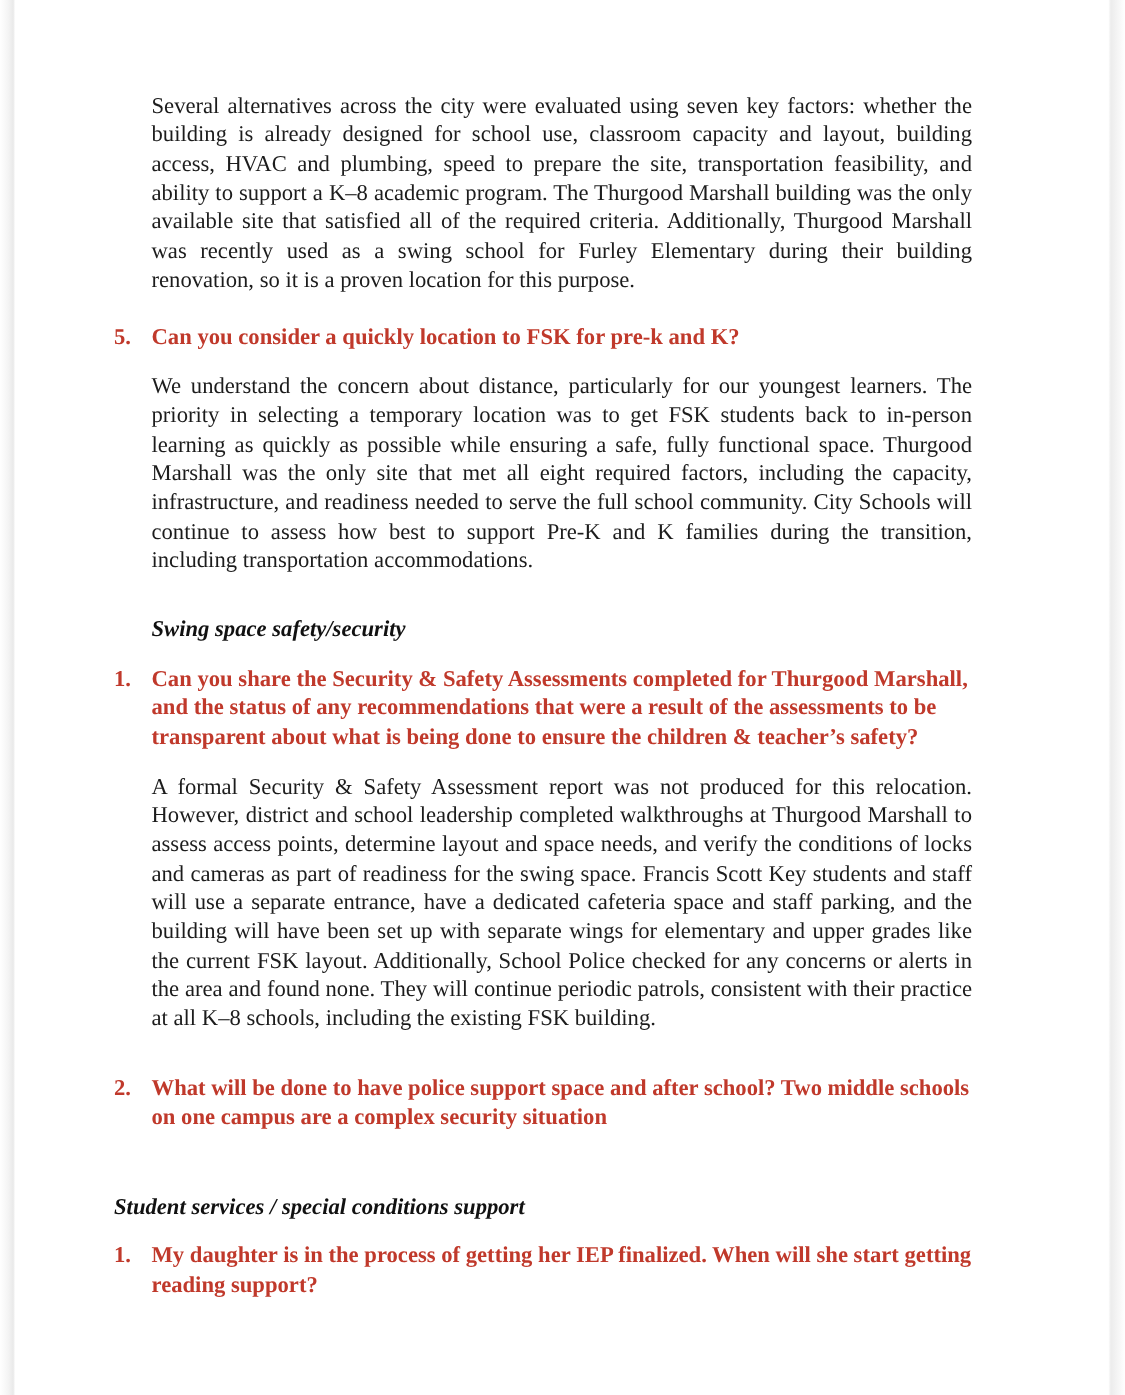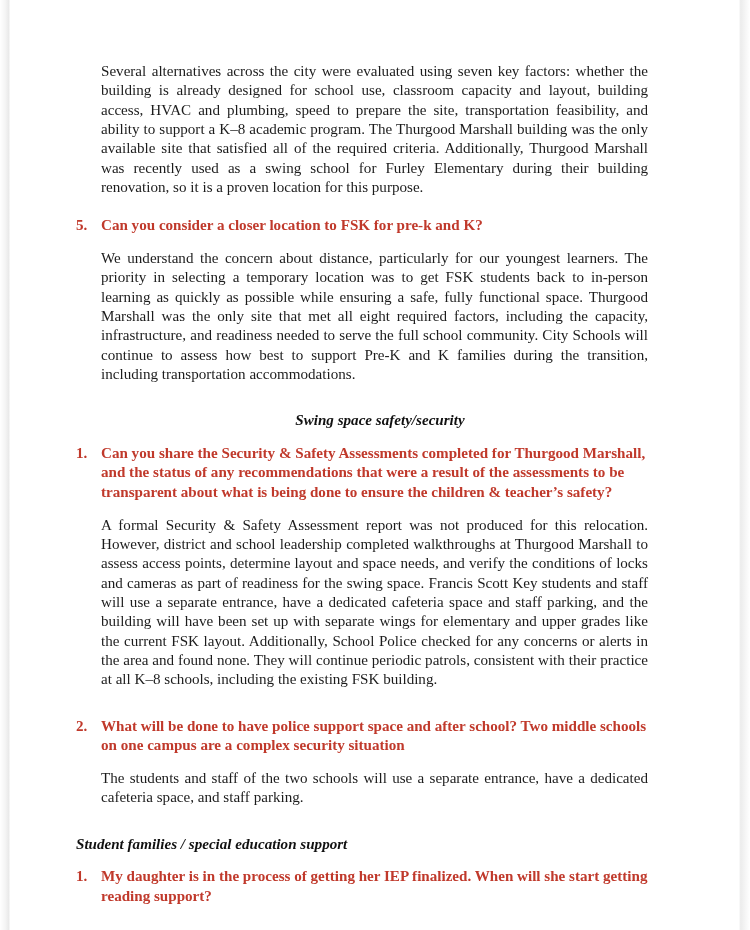--- a/index.html
+++ b/index.html
@@ -73,42 +73,42 @@
   }
 
   h3.section-head {
     font-size: 15.1px;
     line-height: 19.4px;
     font-weight: bold;
     font-style: italic;
     color: #111111;
     margin: 0;
   }
-  h3.indented { margin-left: 36px; text-align: center; }
+  h3.indented { margin-left: 25px; }
   h3.flush { margin-left: 0; }
   .sp-m   { height: 13px; }
   .sp-l   { height: 19px; }
   .sp-xl  { height: 27px; }
 </style>
 </head>
 <body>
 
 <div class="page-edge-left"></div>
 <div class="page-sheet"></div>
 <div class="page-edge-right"></div>
 
 <div class="content">
 
   <p class="body-par">Several alternatives across the city were evaluated using seven key factors: whether the building is already designed for school use, classroom capacity and layout, building access, HVAC and plumbing, speed to prepare the site, transportation feasibility, and ability to support a K–8 academic program. The Thurgood Marshall building was the only available site that satisfied all of the required criteria. Additionally, Thurgood Marshall was recently used as a swing school for Furley Elementary during their building renovation, so it is a proven location for this purpose.</p>
 
   <div class="sp-l"></div>
 
   <div class="qa-block">
     <span class="q-num">5.</span>
-    <span class="q-text">Can you consider a closer location to FSK for pre-k and K?</span>
+    <span class="q-text">Can you consider a quickly location to FSK for pre-k and K?</span>
   </div>
 
   <div class="sp-m"></div>
 
   <p class="body-par">We understand the concern about distance, particularly for our youngest learners. The priority in selecting a temporary location was to get FSK students back to in-person learning as quickly as possible while ensuring a safe, fully functional space. Thurgood Marshall was the only site that met all eight required factors, including the capacity, infrastructure, and readiness needed to serve the full school community. City Schools will continue to assess how best to support Pre-K and K families during the transition, including transportation accommodations.</p>
 
   <div class="sp-xl"></div>
 
   <h3 class="section-head indented">Swing space safety/security</h3>
 
@@ -125,25 +125,24 @@
 
   <div class="sp-xl"></div>
 
   <div class="qa-block">
     <span class="q-num">2.</span>
     <span class="q-text">What will be done to have police support space and after school? Two middle schools on one campus are a complex security situation</span>
   </div>
 
   <div class="sp-m"></div>
 
-  <p class="body-par">The students and staff of the two schools will use a separate entrance, have a dedicated cafeteria space, and staff parking.</p>
 
   <div class="sp-xl"></div>
 
-  <h3 class="section-head flush">Student families / special education support</h3>
+  <h3 class="section-head flush">Student services / special conditions support</h3>
 
   <div class="sp-m"></div>
 
   <div class="qa-block">
     <span class="q-num">1.</span>
     <span class="q-text">My daughter is in the process of getting her IEP finalized. When will she start getting reading support?</span>
   </div>
 
 </div>
 

